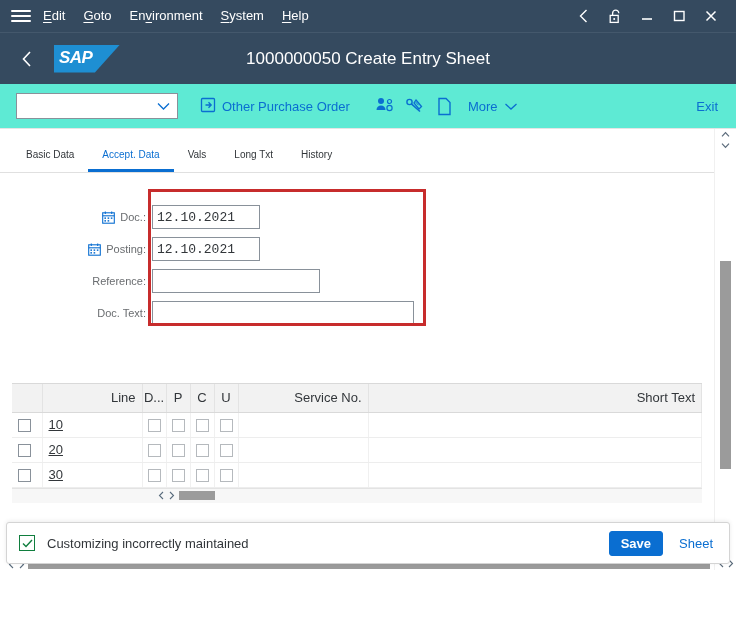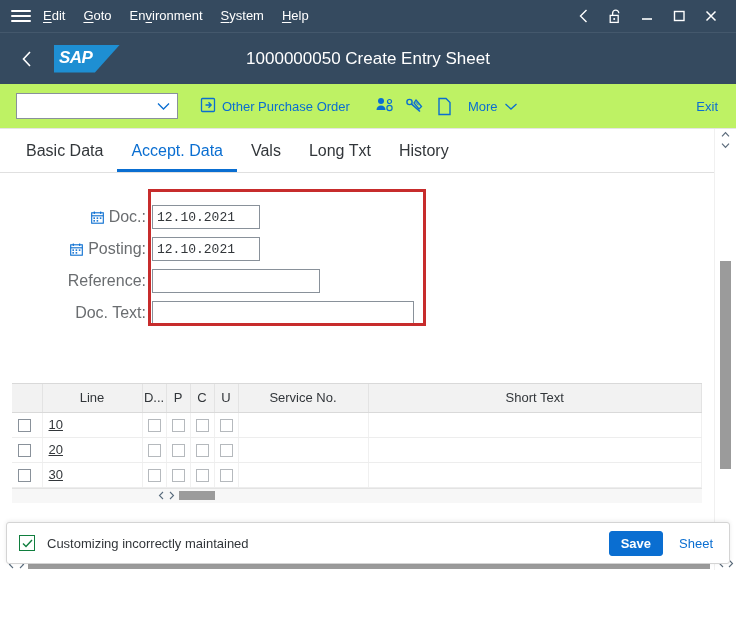--- a/index.html
+++ b/index.html
@@ -79,21 +79,21 @@
     position: absolute;
     left: 0; right: 0;
     text-align: center;
     font-size: 17px; color: #ffffff;
     pointer-events: none;
   }
 
   
   #toolbar {
     height: 45px;
-    background: #bef264;
+    background: #5eead4;
     display: flex; align-items: center;
     padding: 0 14px 0 16px;
     border-bottom: 1px solid #e5e5e5;
   }
   #tb-select {
     width: 162px; height: 26px;
     border: 1px solid #89919a;
     background: #ffffff;
     display: flex; align-items: center;
     padding: 0 6px;
@@ -135,21 +135,21 @@
 
   
   #tabs {
     height: 44px;
     display: flex; align-items: flex-end;
     padding: 0 12px;
     background: #ffffff;
     border-bottom: 1px solid #e0e0e0;
   }
   .tab {
-    font-size: 16px; color: #32363a;
+    font-size: 10px; color: #32363a;
     padding: 0 14px 9px 14px;
     cursor: pointer; white-space: nowrap;
     border-bottom: 3px solid transparent;
   }
   .tab.active { color: #0a6ed1; border-bottom-color: #0a6ed1; font-weight: normal; }
 
   
   #form-panel {
     background: #ffffff;
     margin: 10px 12px 0 12px;
@@ -159,21 +159,21 @@
     height: 200px;
   }
   .frow {
     display: flex; align-items: center;
     height: 32px;
     margin-bottom: 0;
   }
   .flabel {
     width: 140px;
     text-align: right;
-    font-size: 16px; color: #6a6d70;
+    font-size: 11px; color: #6a6d70;
     padding-right: 6px;
     display: flex; align-items: center; justify-content: flex-end; gap: 5px;
   }
   .cal-icon { color: #0a6ed1; display: flex; align-items: center; }
   .finput {
     height: 24px;
     border: 1px solid #89919a;
     background: #ffffff;
     font-family: "Liberation Mono", monospace;
     font-size: 13px; color: #32363a;
@@ -200,21 +200,21 @@
     flex: 1 1 auto;
     min-height: 0;
     display: flex; flex-direction: column;
   }
   table.grid { border-collapse: collapse; width: 100%; table-layout: fixed; font-size: 13px; }
   table.grid th {
     background: #f2f2f2;
     border-bottom: 1px solid #d9d9d9;
     border-right: 1px solid #e3e3e3;
     color: #32363a; font-weight: normal;
-    text-align: center;
+    text-align: right;
     height: 28px;
     padding: 0 6px;
     white-space: nowrap;
     overflow: hidden;
   }
   table.grid td {
     border-bottom: 1px solid #ededed;
     border-right: 1px solid #f0f0f0;
     height: 25px;
     padding: 0 6px;

